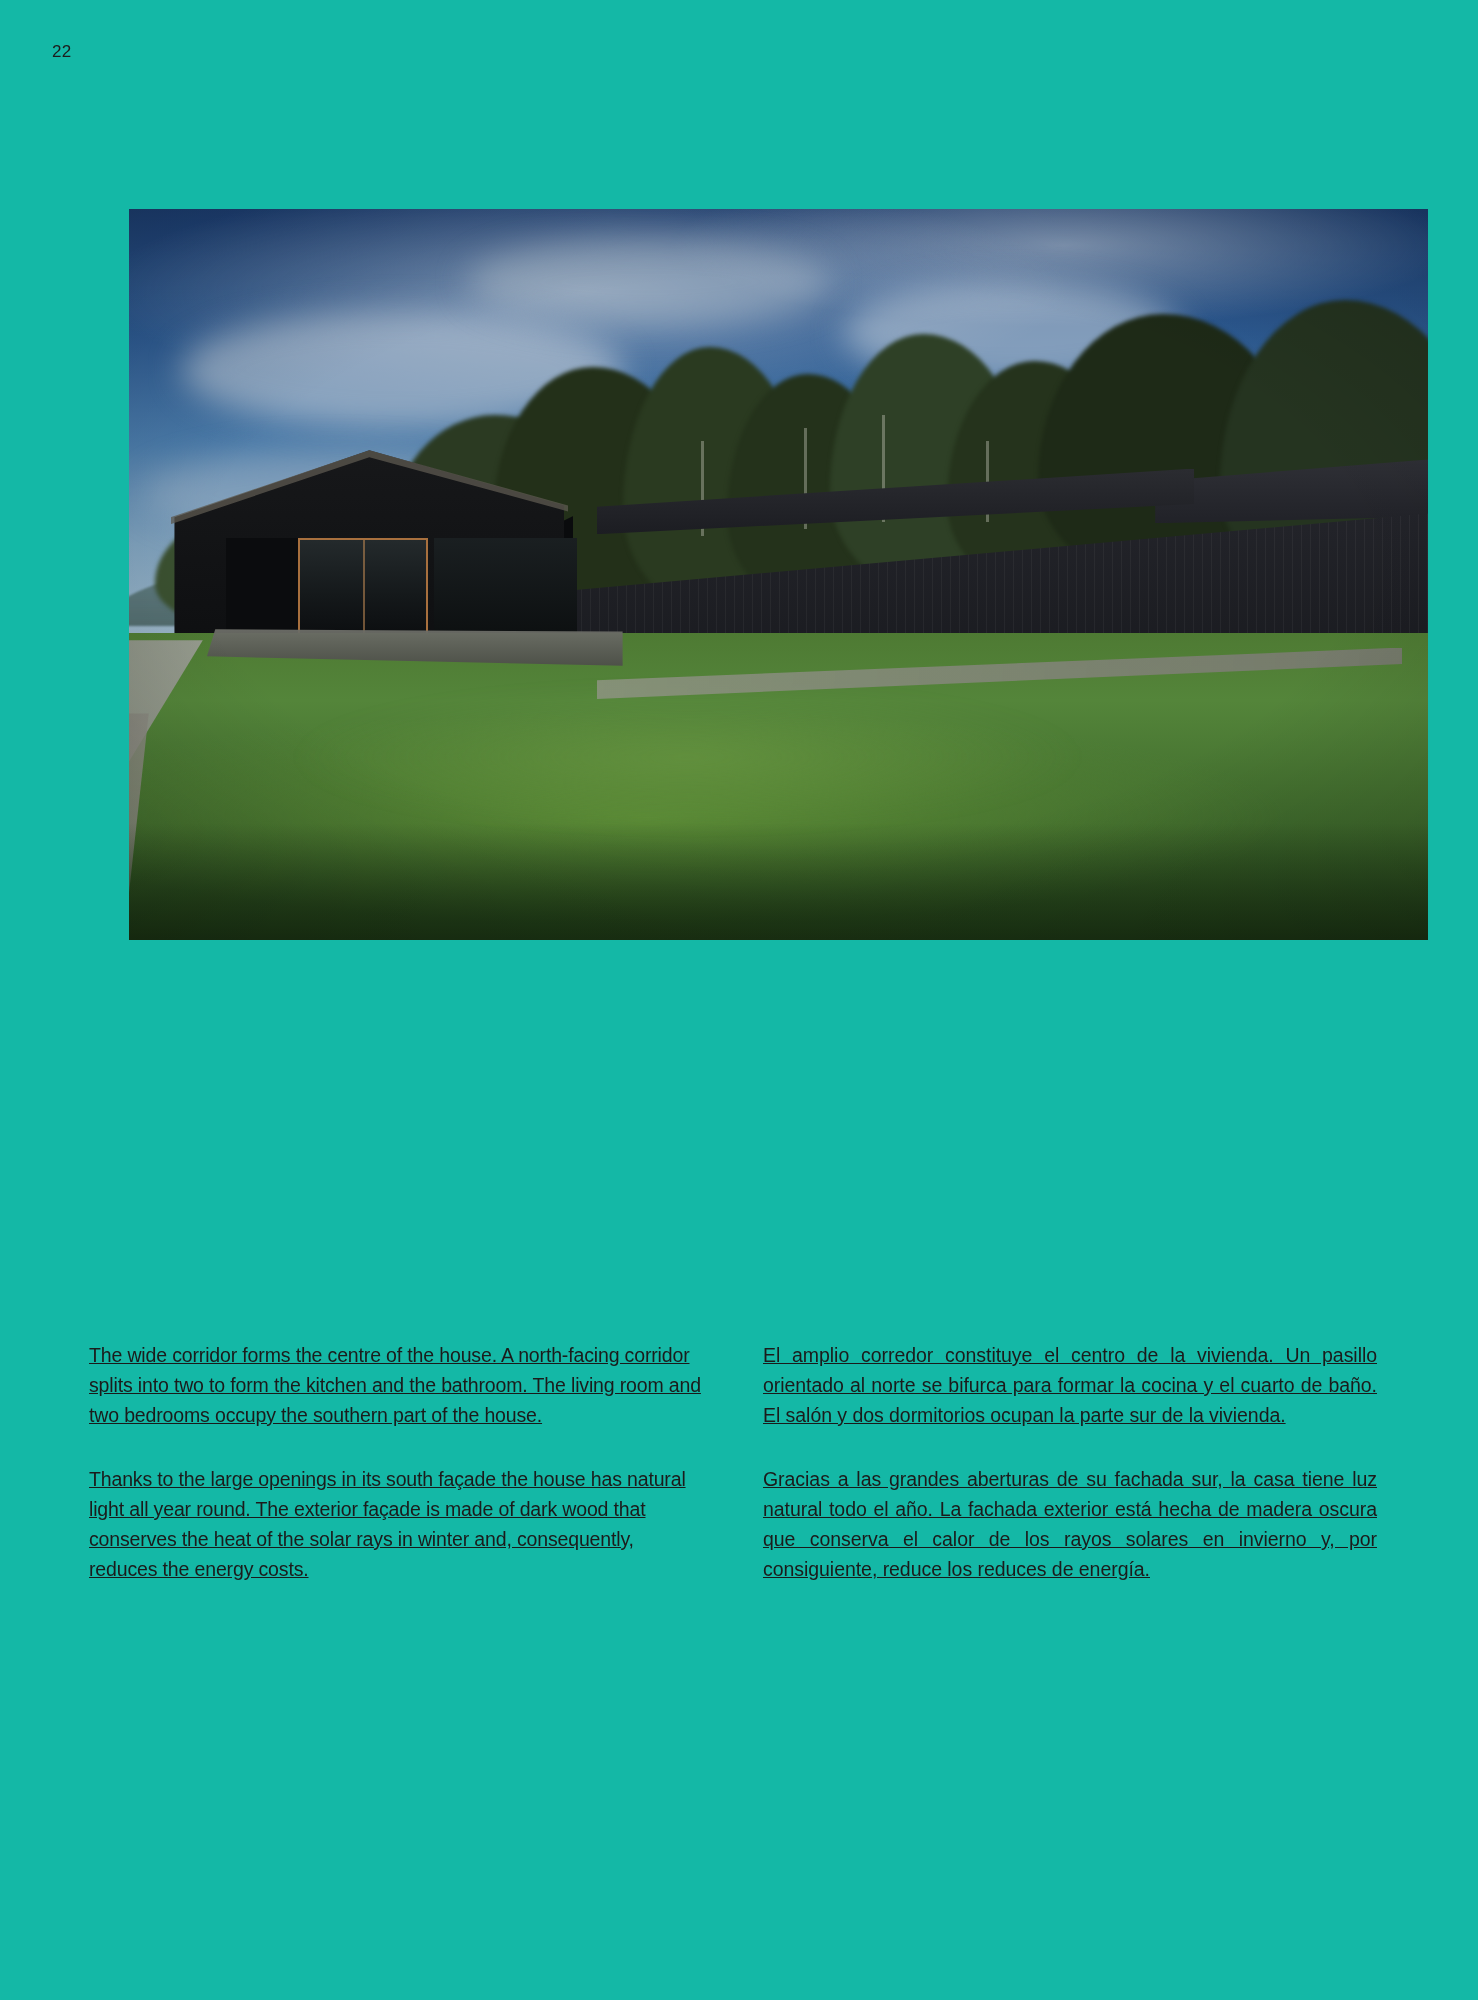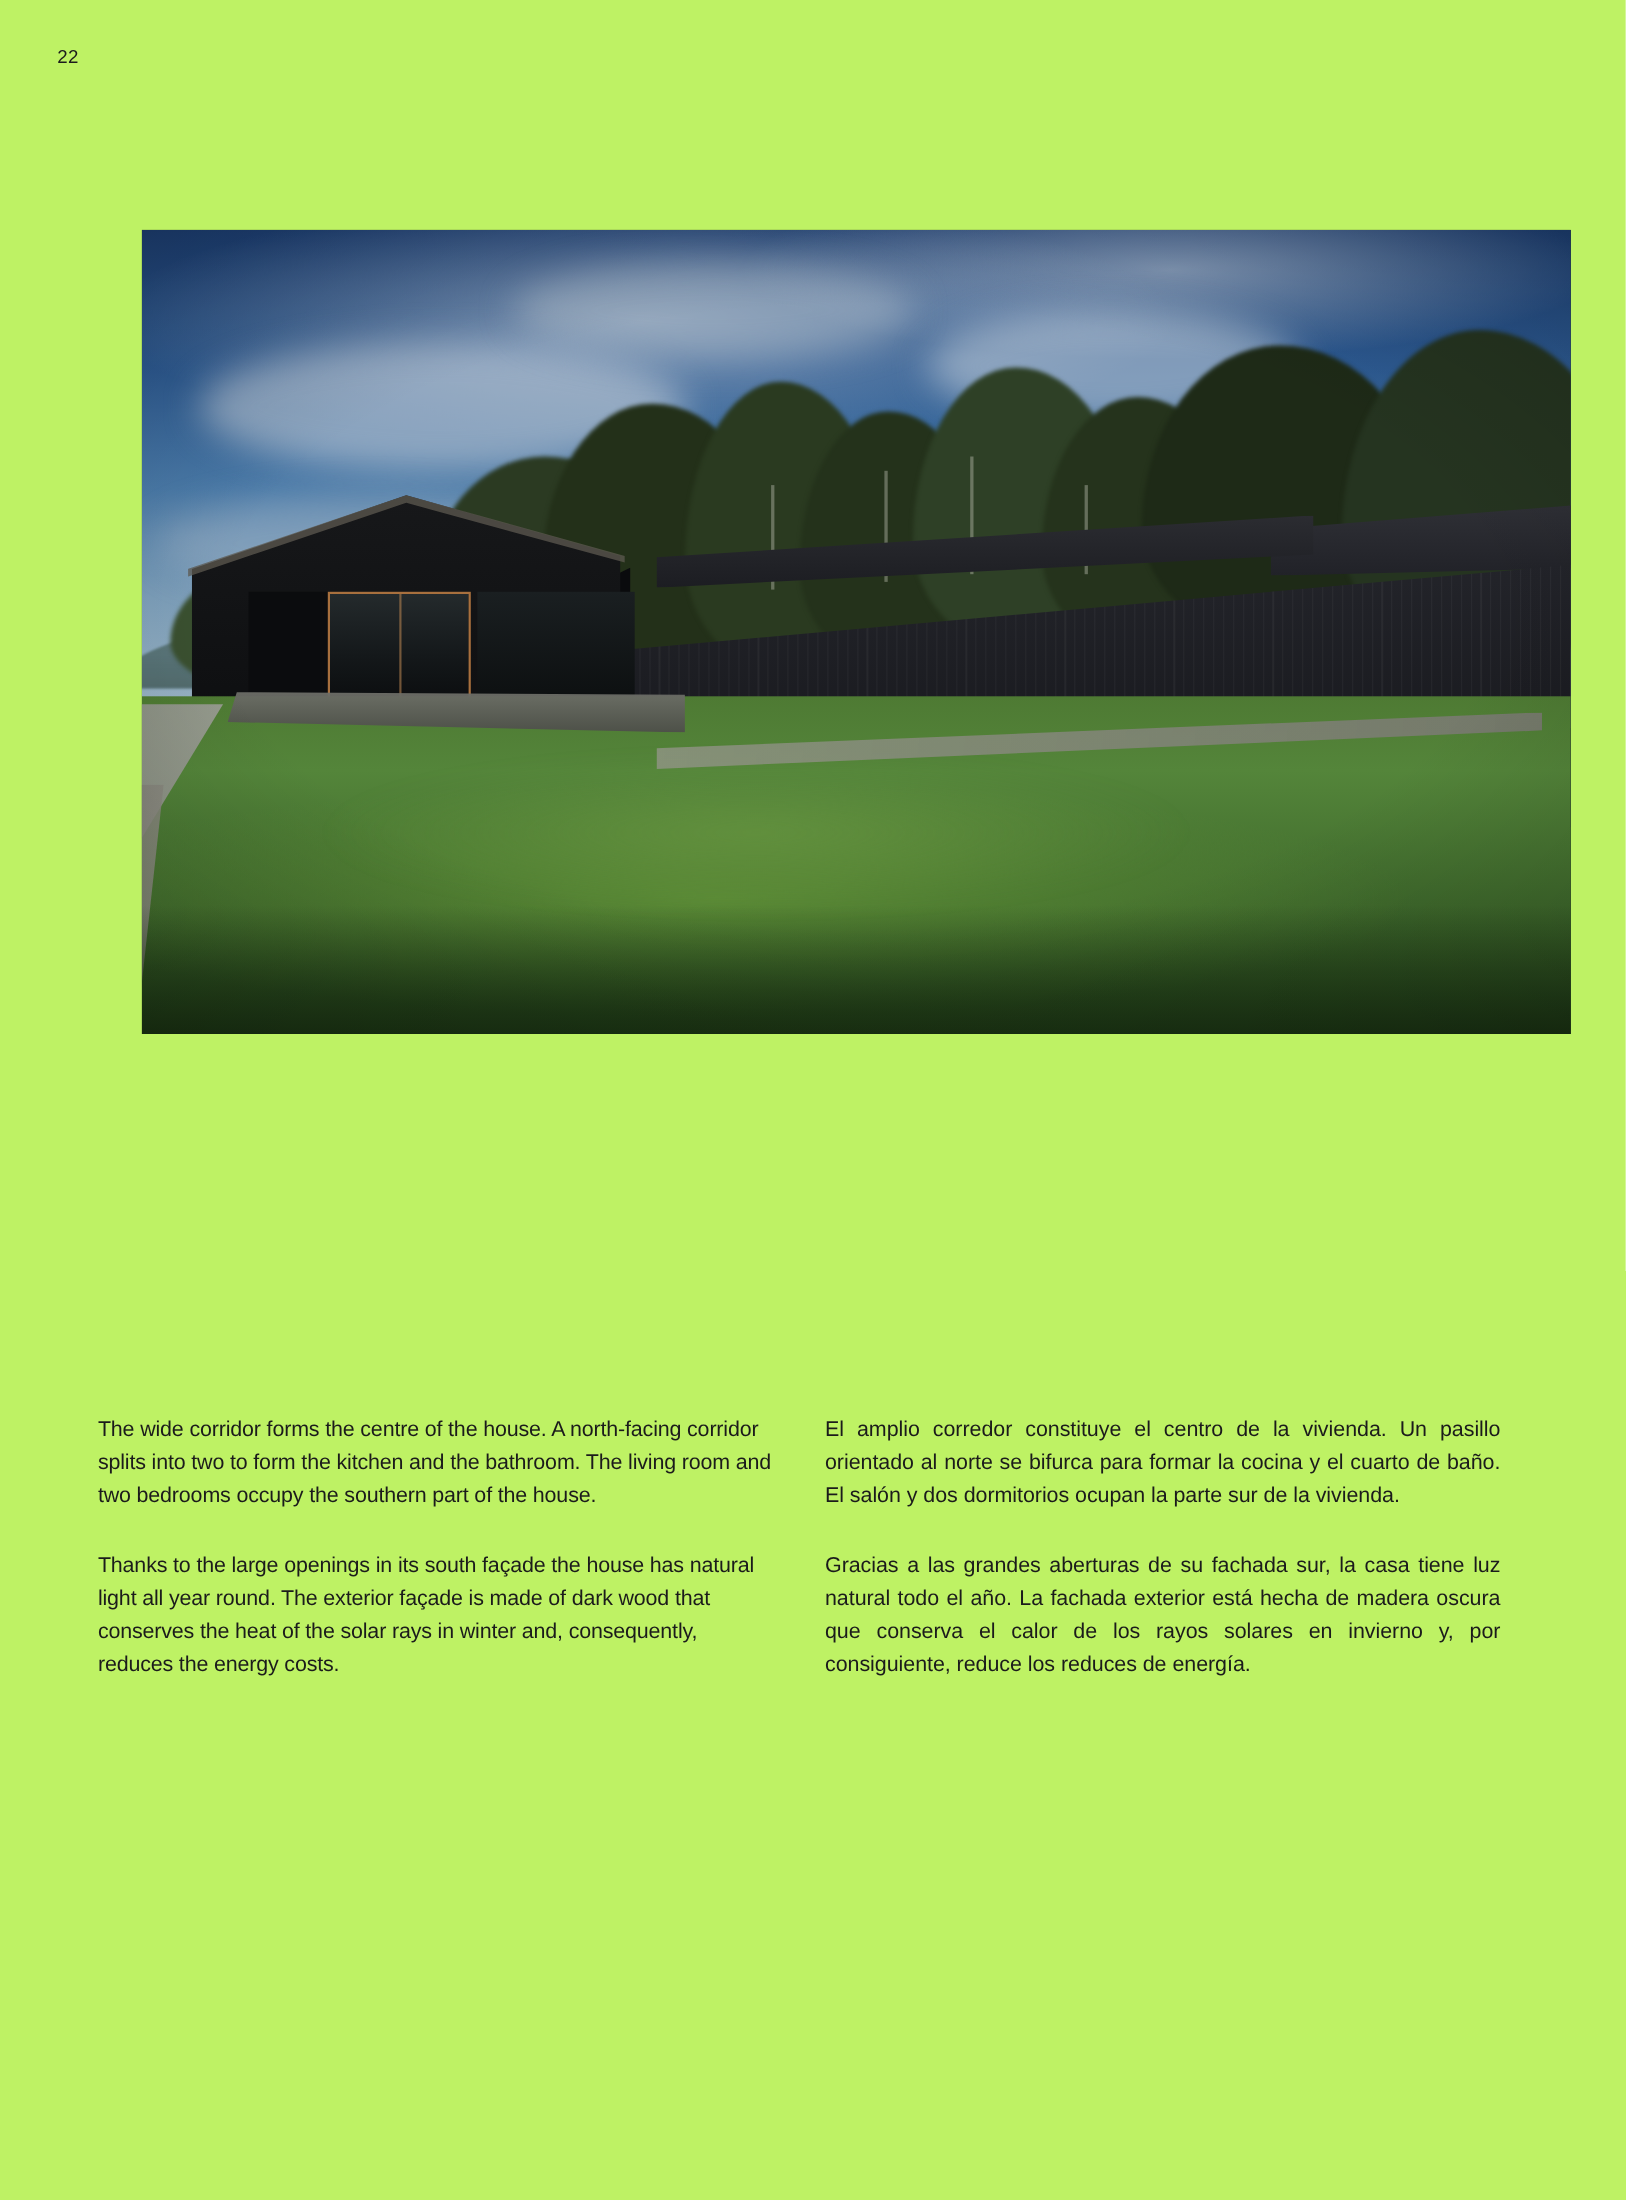--- a/index.html
+++ b/index.html
@@ -11,21 +11,21 @@
     width: 1478px;
     height: 2000px;
     position: relative;
     font-family: "Liberation Sans", sans-serif;
     color: #1a1a1a;
     overflow: hidden;
   }
   .page {
     position: absolute;
     inset: 0;
-    background: #bef264;
+    background: #14b8a6;
   }
   .page-number {
     position: absolute;
     left: 52px;
     top: 42px;
     font-size: 17px;
     letter-spacing: 0.3px;
     color: #1c1c1c;
   }
 
@@ -289,24 +289,25 @@
     position: absolute;
     inset: 0;
     background: radial-gradient(ellipse 80% 70% at 50% 48%, rgba(0,0,0,0) 55%, rgba(0,0,0,0.22) 100%);
     pointer-events: none;
   }
 
   
   .columns {
     position: absolute;
     left: 89px;
-    top: 1284px;
+    top: 1340px;
     width: 1300px;
     display: flex;
-    gap: 47px;
+    gap: 60px;
+    text-decoration: underline;
   }
   .col {
     width: 614px;
   }
   .col p {
     margin: 0 0 34px 0;
     font-size: 19.5px;
     line-height: 30px;
     color: #1b1b1b;
     letter-spacing: -0.15px;

